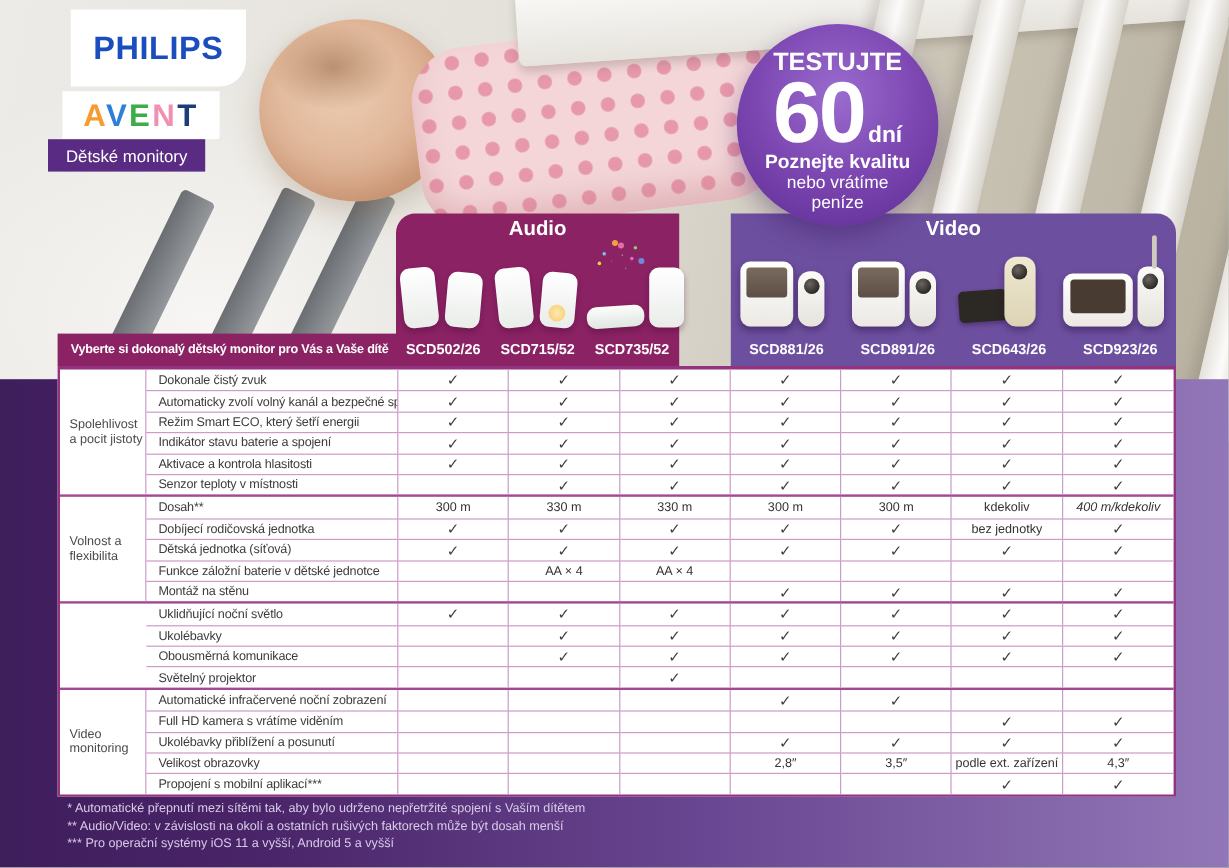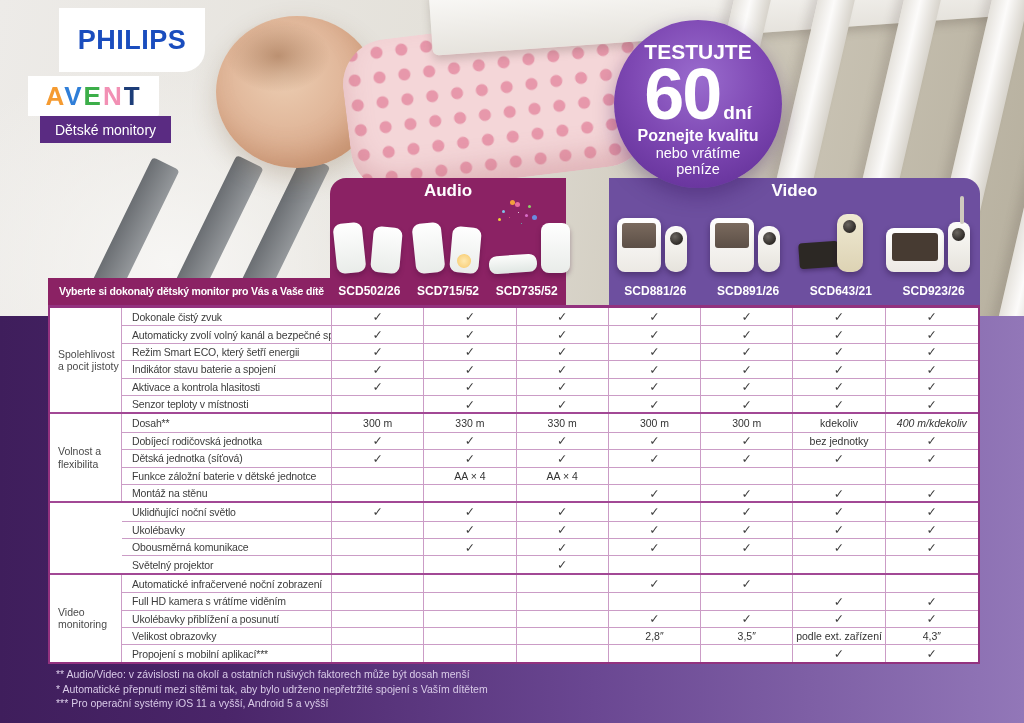--- a/index.html
+++ b/index.html
@@ -35,21 +35,21 @@
     background-size:25px 25px;box-shadow:inset 0 -16px 26px rgba(190,120,130,.35);}
 
   
   .purple-wrap{position:absolute;left:0;top:316px;width:1024px;height:407px;z-index:1;
     background:linear-gradient(90deg,#3f1e5c 0%,#4a2569 22%,#6a4792 58%,#9277b8 100%);}
 
   
   .philips-box{position:absolute;left:40px;top:8px;width:146px;height:64px;background:#fff;
     border-radius:0 0 22px 0;display:flex;align-items:center;justify-content:center;z-index:5;margin-left:19px;}
   .philips-text{color:#1a4dbe;font-weight:bold;font-size:27px;letter-spacing:.5px;}
-  .avent-box{position:absolute;left:28px;top:76px;width:131px;height:40px;background:#fff;
+  .avent-box{position:absolute;left:52px;top:76px;width:131px;height:40px;background:#fff;
     border-radius:0 0 2px 0;display:flex;align-items:center;justify-content:center;z-index:5;}
   .avent-text{font-size:26px;font-weight:bold;letter-spacing:2px;line-height:1;}
   .tagline-box{position:absolute;left:40px;top:116px;width:131px;height:27px;background:#5a2b82;
     color:#fff;font-size:14px;display:flex;align-items:center;justify-content:center;z-index:5;}
 
   
   .badge{position:absolute;left:614px;top:20px;width:168px;height:168px;border-radius:50%;z-index:6;
     background:radial-gradient(circle at 50% 35%,#9a6cce 0%,#7e48b3 48%,#5c2a91 100%);
     color:#fff;text-align:center;box-shadow:0 8px 20px rgba(50,15,85,.35);}
   .badge-top{margin-top:20px;font-weight:bold;font-size:21px;}
@@ -228,21 +228,21 @@
           </div>
           <div class="vd-cam ant">
             <div class="antenna"></div>
             <div class="lens"></div>
           </div>
         </div>
       </div>
     <div class="model-row" id="video-models">
         <div class="model">SCD881/26</div>
         <div class="model">SCD891/26</div>
-        <div class="model">SCD643/21</div>
+        <div class="model">SCD643/26</div>
         <div class="model">SCD923/26</div>
       </div>
   </div>
 
   <div class="thead-left">Vyberte si dokonalý dětský monitor pro Vás a Vaše dítě</div>
 
   <div id="comp-table">
       <div class="tgroup">
         <div class="glabel" style="grid-area: 1 / 1 / span 6;">Spolehlivost a pocit jistoty</div>
         <div class="fcell" style="grid-area: 1 / 2;">Dokonale čistý zvuk</div>
@@ -410,18 +410,18 @@
         <div class="vcell bt" style="grid-area: 5 / 4;"></div>
         <div class="vcell bt" style="grid-area: 5 / 5;"></div>
         <div class="vcell bt" style="grid-area: 5 / 6;"></div>
         <div class="vcell bt" style="grid-area: 5 / 7;"></div>
         <div class="vcell bt chk" style="grid-area: 5 / 8;">✓</div>
         <div class="vcell bt chk last" style="grid-area: 5 / 9;">✓</div>
       </div>
     </div>
 
   <div id="footnotes">
+      <div class="fn-line">* Automatické přepnutí mezi sítěmi tak, aby bylo udrženo nepřetržité spojení s Vaším dítětem</div>
       <div class="fn-line">** Audio/Video: v závislosti na okolí a ostatních rušivých faktorech může být dosah menší</div>
-      <div class="fn-line">* Automatické přepnutí mezi sítěmi tak, aby bylo udrženo nepřetržité spojení s Vaším dítětem</div>
       <div class="fn-line">*** Pro operační systémy iOS 11 a vyšší, Android 5 a vyšší</div>
     </div>
 
 </div>
 
 </body></html>

